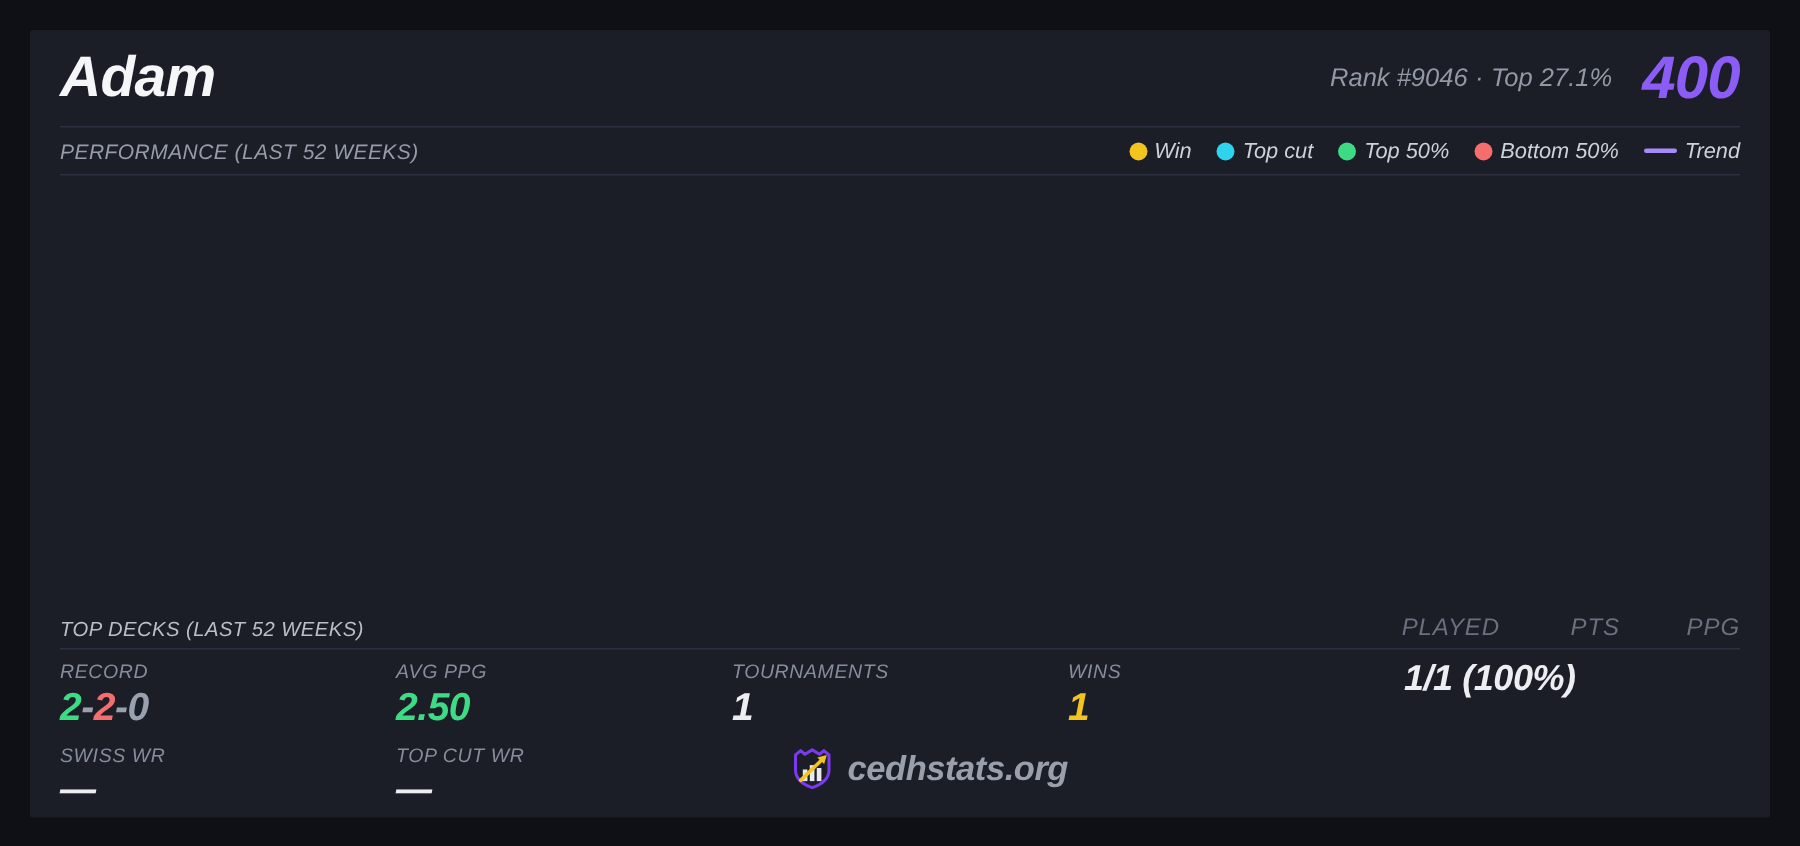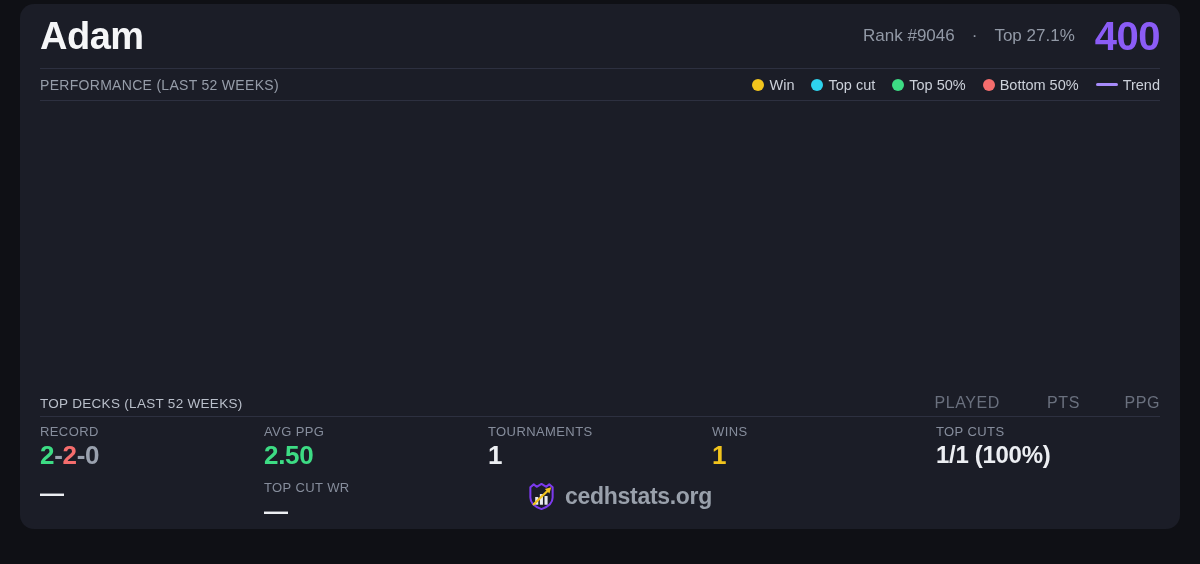--- a/index.html
+++ b/index.html
@@ -3,34 +3,35 @@
 <meta charset="utf-8">
 <style>
   * { margin:0; padding:0; box-sizing:border-box; }
   html,body { width:1200px; height:564px; overflow:hidden; }
   body {
     background:#0f1015;
     font-family:"Liberation Sans","DejaVu Sans",sans-serif;
     position:relative;
   }
   .card {
-    position:absolute; left:20px; top:4px;
+    position:absolute; left:20px; top:20px;
     width:1160px; height:525px;
     background:#1b1d27;
-    border-radius:14px;
+    border-radius:2px;
     padding:0 20px;
+    font-style:italic;
   }
   
   .header {
     display:flex; justify-content:space-between; align-items:center;
     height:65px; border-bottom:1px solid #2d3040;
   }
   .title { font-size:38px; font-weight:800; color:#f5f6f8; letter-spacing:-0.5px; }
   .header-right { display:flex; align-items:center; gap:20px; }
-  .rank-line { display:flex; align-items:center; gap:17px; font-size:17px; color:#9299a6; font-weight:500; }
+  .rank-line { display:flex; align-items:center; gap:5px; font-size:17px; color:#9299a6; font-weight:500; }
   .points { font-size:40px; font-weight:800; color:#8b5cf6; letter-spacing:-0.5px; }
   
   .perf-row {
     display:flex; justify-content:space-between; align-items:center;
     height:32px; border-bottom:1px solid #2d3040;
   }
   .section-label { font-size:14px; color:#969da9; letter-spacing:0.3px; }
   .legend { display:flex; align-items:center; gap:17px;text-align:center; }
   .legend-item { display:flex; align-items:center; gap:5px; font-size:14.5px; color:#ccd1da; }
   .dot { width:12px; height:12px; border-radius:50%; flex:0 0 auto; }
@@ -132,25 +133,25 @@
       <div class="stat-label">TOURNAMENTS</div>
       <div class="stat-value">1</div>
     </div>
 
     <div class="stat">
       <div class="stat-label">WINS</div>
       <div class="stat-value gold">1</div>
     </div>
 
     <div class="stat">
-      <div class="stat-label">TOP CUTS</div>
       <div class="stat-value sm">1/1 (100%)</div>
     </div>
 
     <div class="stat">
+      <div class="stat-label">SWISS WR</div>
       <div class="stat-value sm">—</div>
     </div>
 
     <div class="stat">
       <div class="stat-label">TOP CUT WR</div>
       <div class="stat-value sm">—</div>
     </div>
 
     <div class="footer-cell">
       <div class="brand">

